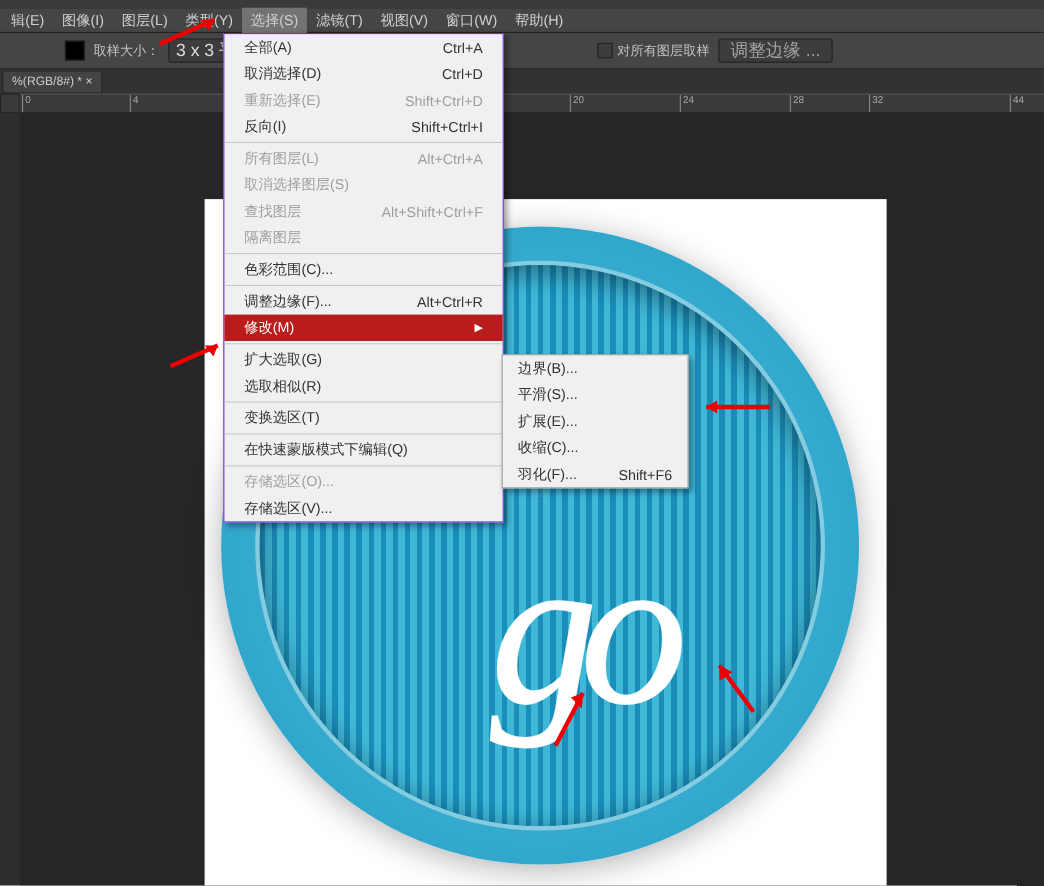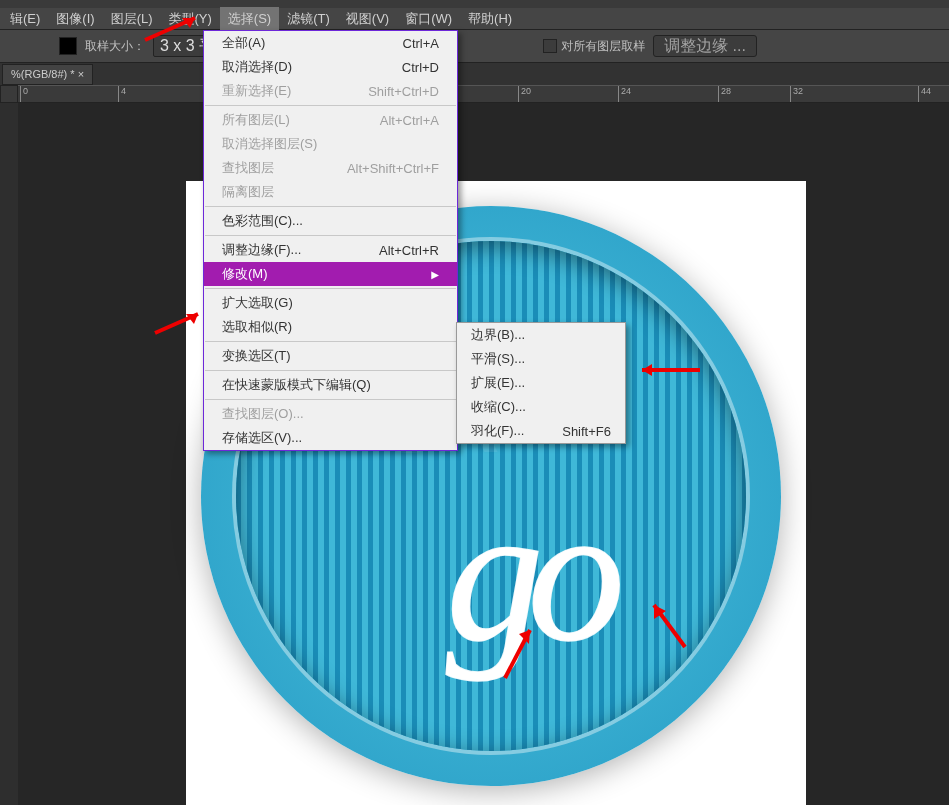--- a/index.html
+++ b/index.html
@@ -206,21 +206,21 @@
     }
     .dropdown .dd-item {
       height: 24px;
       padding: 4px 18px;
       display: flex;
       justify-content: space-between;
       align-items: center;
     }
     .dropdown .dd-item.disabled { color: #9f9f9f; }
     .dropdown .dd-item.highlighted {
-      background: #a21caf;
+      background: #b91c1c;
       color: #fff;
     }
     .dropdown .dd-item .arrow {
       font-size: 10px;
     }
     .dropdown .sep {
       height: 1px;
       background: #c8c8c8;
       margin: 2px 1px;
     }
@@ -310,20 +310,24 @@
       <span>Ctrl+A</span>
     </div>
   <div class="dd-item">
       <span>取消选择(D)</span>
       <span>Ctrl+D</span>
     </div>
   <div class="dd-item disabled">
       <span>重新选择(E)</span>
       <span>Shift+Ctrl+D</span>
     </div>
+  <div class="dd-item">
+      <span>反向(I)</span>
+      <span>Shift+Ctrl+I</span>
+    </div>
   <div class="sep"></div>
   <div class="dd-item disabled">
       <span>所有图层(L)</span>
       <span>Alt+Ctrl+A</span>
     </div>
   <div class="dd-item disabled">
       <span>取消选择图层(S)</span>
     </div>
   <div class="dd-item disabled">
       <span>查找图层</span>
@@ -355,21 +359,21 @@
   <div class="sep"></div>
   <div class="dd-item">
       <span>变换选区(T)</span>
     </div>
   <div class="sep"></div>
   <div class="dd-item">
       <span>在快速蒙版模式下编辑(Q)</span>
     </div>
   <div class="sep"></div>
   <div class="dd-item disabled">
-      <span>查找图层(O)...</span>
+      <span>存储选区(O)...</span>
     </div>
   <div class="dd-item">
       <span>存储选区(V)...</span>
     </div>
 </div>
 
 <div class="submenu">
   <div class="dd-item">
       <span>边界(B)...</span>
     </div>

